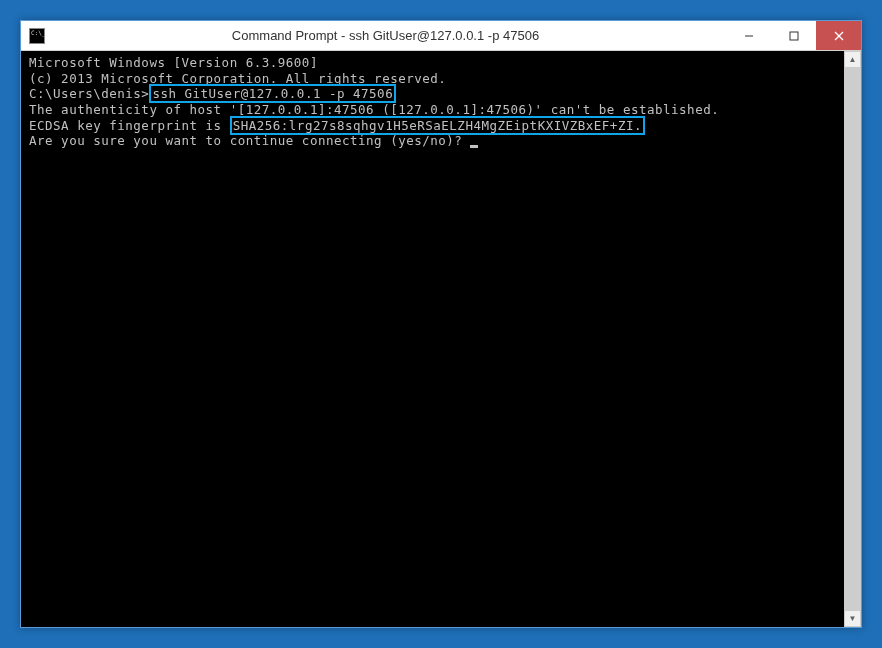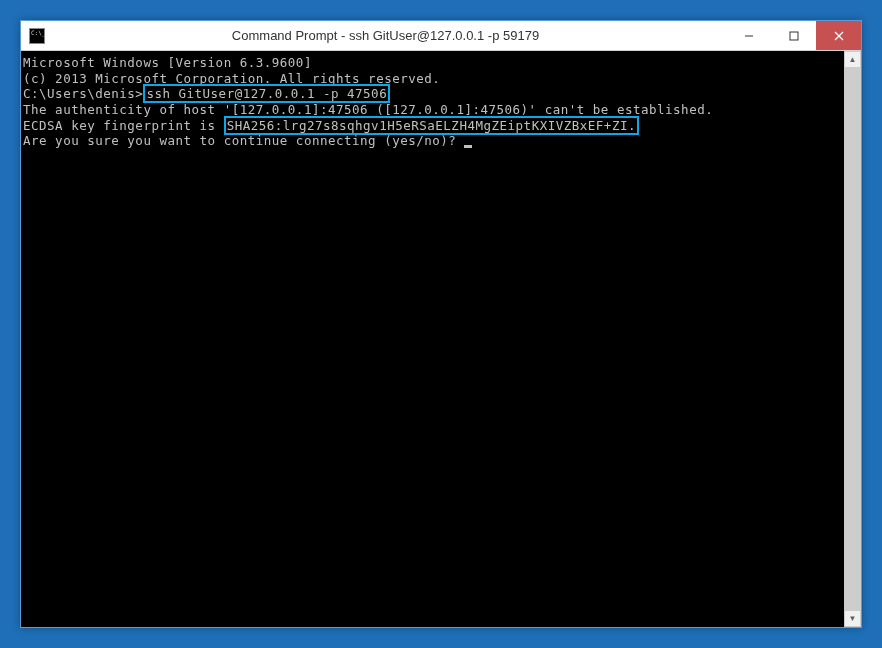--- a/index.html
+++ b/index.html
@@ -90,21 +90,21 @@
     }
     .console-area {
       flex: 1;
       background: #000;
       position: relative;
       overflow: hidden;
       display: flex;
     }
     .console-content {
       flex: 1;
-      padding: 4px 2px;
+      padding: 4px 8px;
       font-family: 'Consolas', 'Lucida Console', monospace;
       font-size: 12.5px;
       line-height: 1.25;
       color: #c0c0c0;
       white-space: pre;
       letter-spacing: 0.5px;
     }
     .console-line {
       display: block;
     }
@@ -150,21 +150,21 @@
       vertical-align: bottom;
       margin-bottom: 1px;
     }
   </style>
 </head>
 <body>
 
 <div class="window">
   <div class="titlebar">
     <div class="titlebar-icon"></div>
-    <div class="titlebar-title">Command Prompt - ssh  GitUser@127.0.0.1 -p 59179</div>
+    <div class="titlebar-title">Command Prompt - ssh  GitUser@127.0.0.1 -p 47506</div>
     <div class="window-controls">
       <div class="win-btn minimize">
         <svg viewBox="0 0 10 10">
             <line x1="1" y1="5" x2="9" y2="5" stroke="#333" stroke-width="1"></line>
           </svg>
       </div>
       <div class="win-btn maximize">
         <svg viewBox="0 0 10 10">
             <rect x="1" y="1" width="8" height="8" fill="none" stroke="#333" stroke-width="1"></rect>
           </svg>

